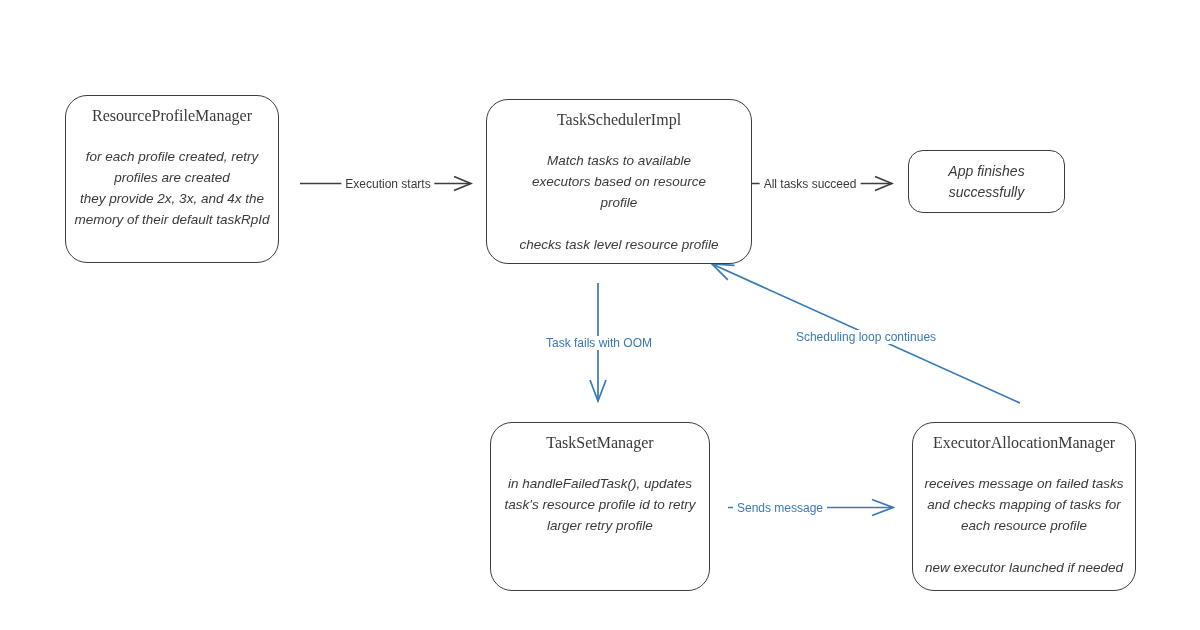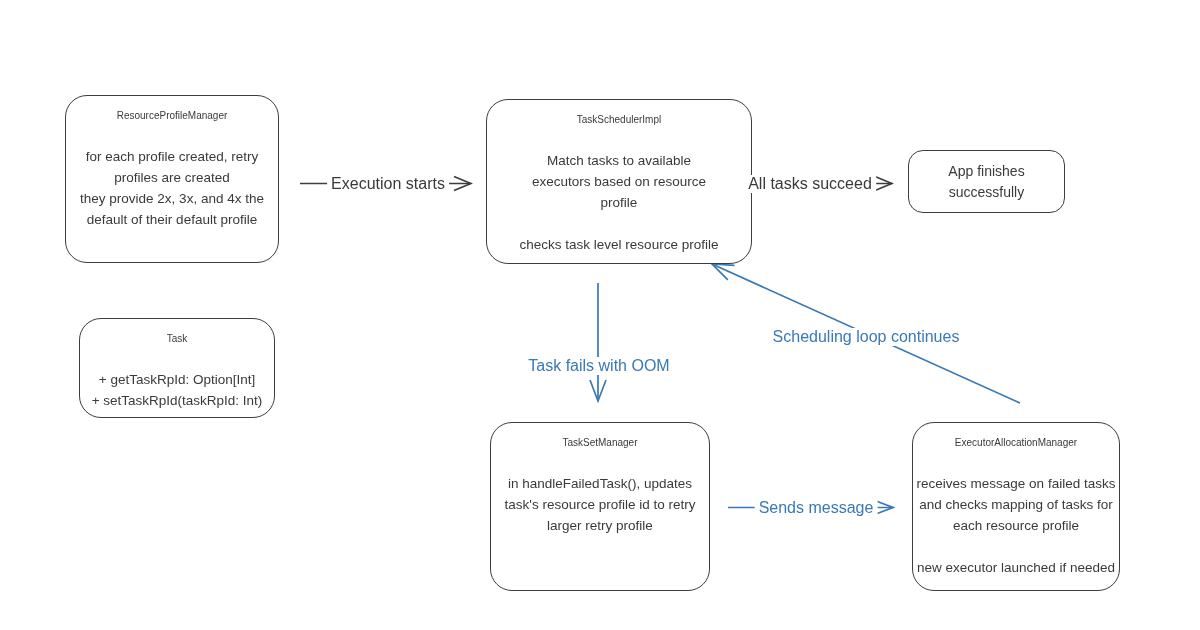--- a/index.html
+++ b/index.html
@@ -24,47 +24,49 @@
   .box {
     position: absolute;
     background: #fff;
     border: 1.7px solid var(--border, #3d3d3d);
     border-radius: 22px;
     text-align: center;
     box-sizing: border-box;
   }
   .box-title {
     padding-top: 9px;
-    font-size: 10px;
+    font-size: 16px;
     line-height: 21px;
     white-space: nowrap;
+    font-family: Liberation Serif, serif;
   }
   .box-body {
     margin-top: 20px;
     font-size: 13.5px;
     line-height: 21px;
   }
   .box-body .line {
     min-height: 21px;
     white-space: nowrap;
+    font-style: italic;
   }
   .box-rpm  { left: 65px;  top: 95px;  width: 214px; height: 168px; }
   .box-tsi  { left: 486px; top: 99px;  width: 266px; height: 165px; }
   .box-app  { left: 908px; top: 150px; width: 157px; height: 63px;
               border-radius: 15px; display: flex; align-items: center; justify-content: center; text-align: center; }
   .box-app .box-body { margin-top: 0; font-size: 14px; line-height: 20px; }
   .box-task { left: 79px;  top: 318px; width: 196px; height: 100px; }
   .box-tsm  { left: 490px; top: 422px; width: 220px; height: 169px; }
-  .box-eam  { left: 912px; top: 422px; width: 208px; height: 169px; }
+  .box-eam  { left: 912px; top: 422px; width: 224px; height: 169px; }
   .arrow-label {
     position: absolute;
     transform: translate(-50%, -50%);
     background: #fff;
     padding: 0 4px;
-    font-size: 16px;
+    font-size: 12px;
     white-space: nowrap;
   }
   .arrow-label.blue { color: var(--blue, #3879b6); }
 </style>
 </head>
 <body>
 
 <div class="canvas">
 
   <svg class="arrows">
@@ -87,21 +89,21 @@
 
     <line class="arrow-line stroke-blue" x1="728" y1="507.5" x2="893" y2="507.5" marker-end="url(#head-blue)"></line>
   </svg>
 
   <div class="box box-rpm">
     <div class="box-title">ResourceProfileManager</div>
     <div class="box-body">
         <div class="line">for each profile created, retry</div>
         <div class="line">profiles are created</div>
         <div class="line">they provide 2x, 3x, and 4x the</div>
-        <div class="line">default of their default profile</div>
+        <div class="line">memory of their default taskRpId</div>
       </div>
   </div>
 
   <div class="box box-tsi">
     <div class="box-title">TaskSchedulerImpl</div>
     <div class="box-body">
         <div class="line">Match tasks to available</div>
         <div class="line">executors based on resource</div>
         <div class="line">profile</div>
         <div class="line"></div>
@@ -109,27 +111,20 @@
       </div>
   </div>
 
   <div class="box box-app">
     <div class="box-body">
         <div class="line">App finishes</div>
         <div class="line">successfully</div>
       </div>
   </div>
 
-  <div class="box box-task">
-    <div class="box-title">Task</div>
-    <div class="box-body">
-        <div class="line">+ getTaskRpId: Option[Int]</div>
-        <div class="line">+ setTaskRpId(taskRpId: Int)</div>
-      </div>
-  </div>
 
   <div class="box box-tsm">
     <div class="box-title">TaskSetManager</div>
     <div class="box-body">
         <div class="line">in handleFailedTask(), updates</div>
         <div class="line">task's resource profile id to retry</div>
         <div class="line">larger retry profile</div>
       </div>
   </div>
 
@@ -141,19 +136,19 @@
         <div class="line">each resource profile</div>
         <div class="line"></div>
         <div class="line">new executor launched if needed</div>
       </div>
   </div>
 
   <div class="arrow-label" style="left:388px; top:184px;">Execution starts</div>
 
   <div class="arrow-label" style="left:810px; top:184px;">All tasks succeed</div>
 
-  <div class="arrow-label blue" style="left:599px; top:343px;margin-top:23px;">Task fails with OOM</div>
+  <div class="arrow-label blue" style="left:599px; top:343px;">Task fails with OOM</div>
 
   <div class="arrow-label blue" style="left:866px; top:337px;">Scheduling loop continues</div>
 
-  <div class="arrow-label blue" style="left:816px; top:508px;">Sends message</div>
+  <div class="arrow-label blue" style="left:780px; top:508px;">Sends message</div>
 
 </div>
 
 </body></html>

